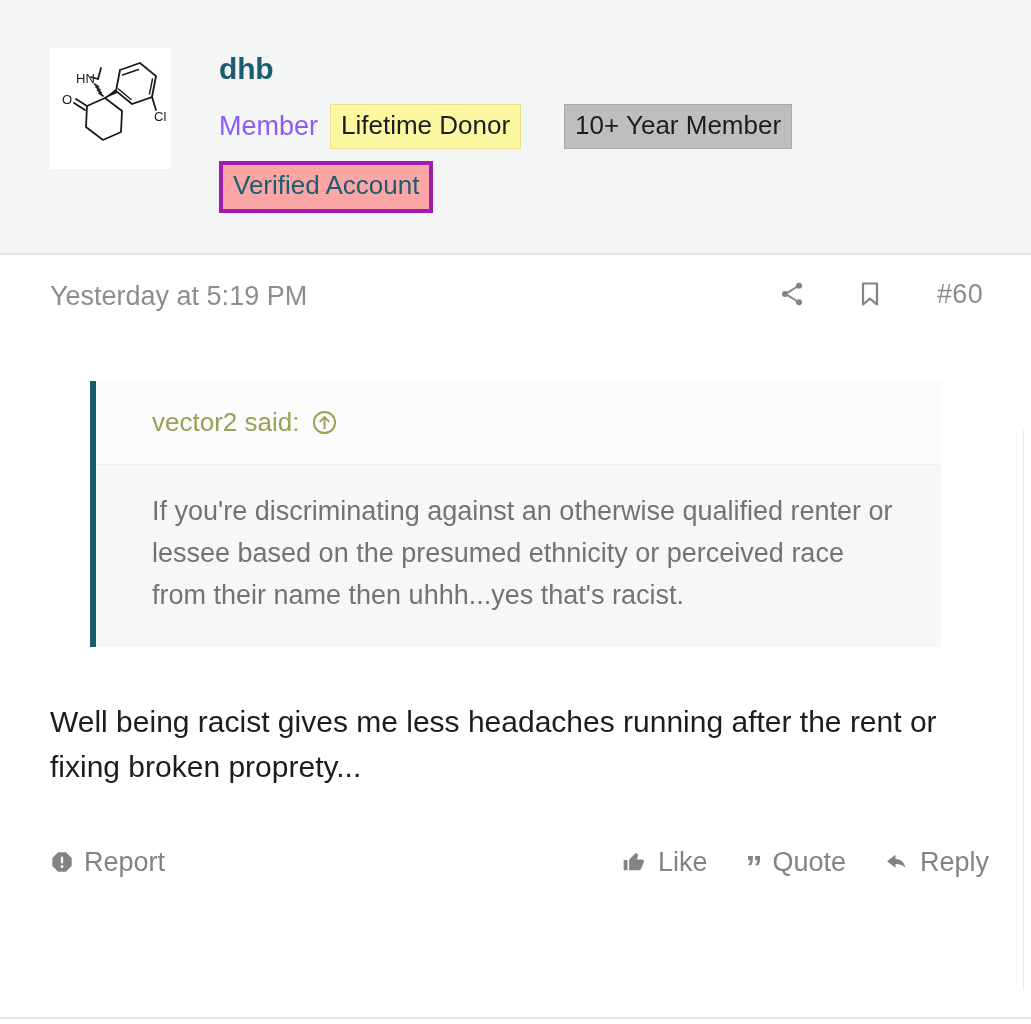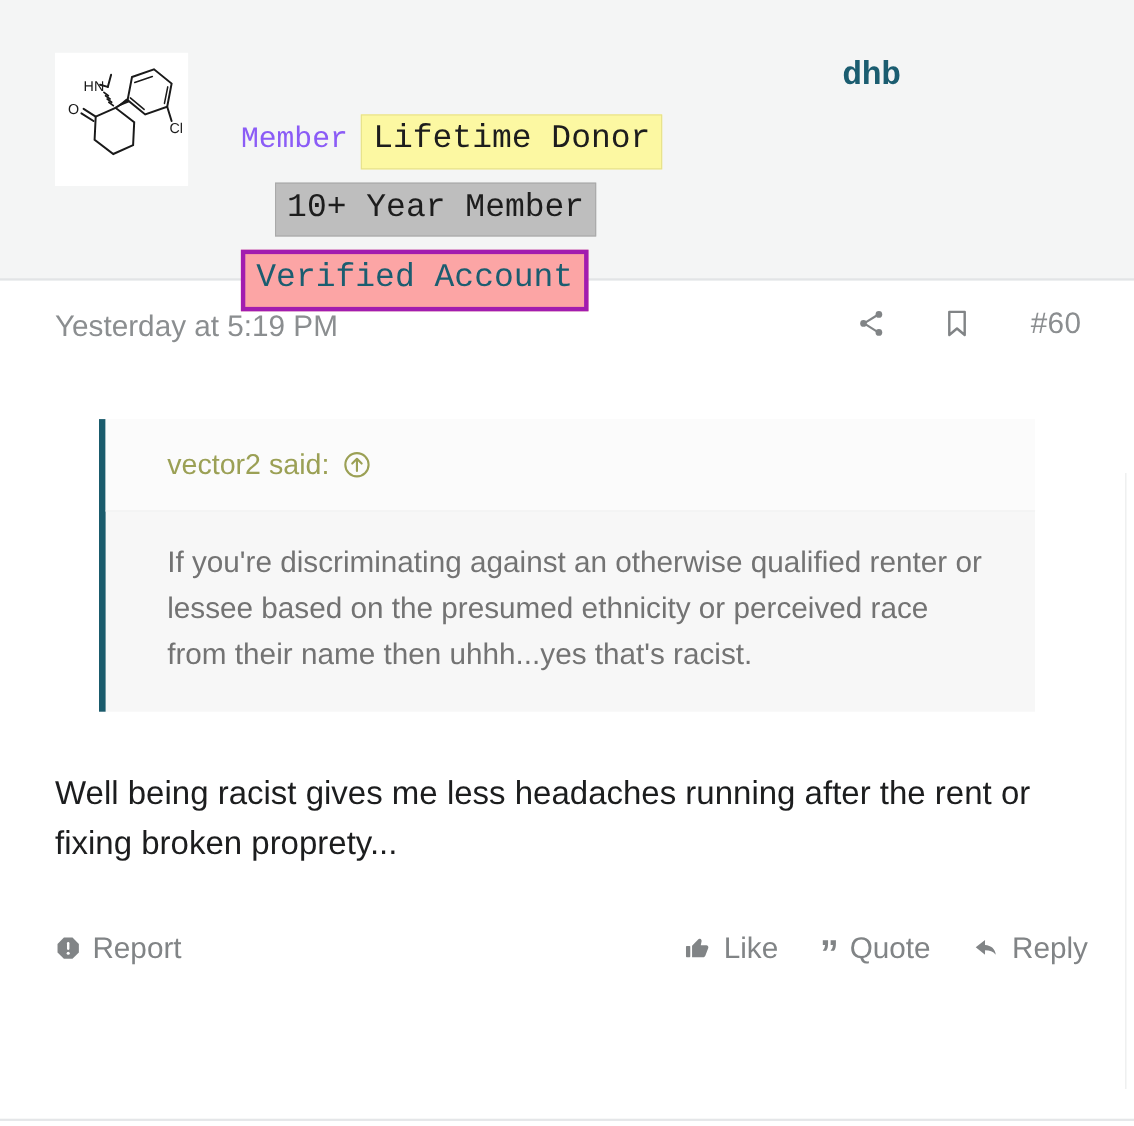--- a/index.html
+++ b/index.html
@@ -43,22 +43,21 @@
     display: block;
     overflow: hidden;
   }
   .avatar-wrap svg { display: block; }
 
   .user-block {
     margin-left: 48px;
     padding-top: 6px;
     display: flex;
     flex-direction: column;
-    align-items: flex-end;
-    font-family: Liberation Mono, monospace;
+    align-items: flex-start;
   }
 
   .username {
     color: #1b5d70;
     font-size: 30px;
     font-weight: bold;
     line-height: 1;
     margin-bottom: 20px;
     letter-spacing: -0.2px;
   }
@@ -73,21 +72,21 @@
   }
 
   .user-title {
     font-size: 27px;
     color: #8b5cf6;
     line-height: 1.1;
     padding: 4px 0;
   }
 
   .badge {
-    font-size: 30px;
+    font-size: 26px;
     line-height: 1.05;
     padding: 7px 10px 9px 10px;
     box-sizing: border-box;
     display: inline-block;
     white-space: nowrap;
   }
   .badge-donor {
     background: #fcf8a2;
     border: 1px solid #e6e08a;
     color: #1d1d1d;

